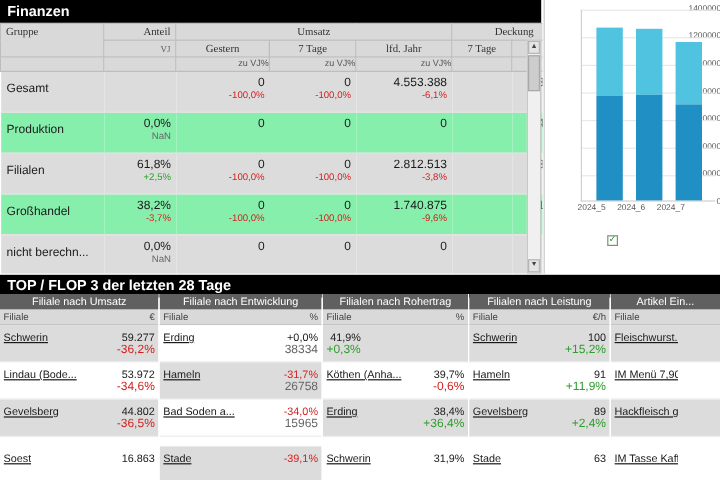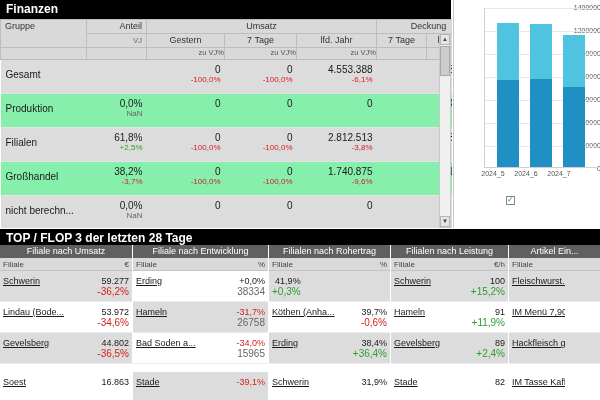--- a/index.html
+++ b/index.html
@@ -49,20 +49,21 @@
   }
   .hdr-row th {
     background: #d9d9d9;
     border: 1px solid #bdbdbd;
     font-weight: normal;
     font-size: 9px;
     color: #333;
     text-align: center;
     height: 14px;
     line-height: 13px;
+    font-family: Liberation Serif, serif;
   }
   .hdr-group {
     background: #d9d9d9;
     border: 1px solid #bdbdbd;
     font-weight: normal;
     font-size: 9.5px;
     color: #222;
     text-align: center;
     height: 14px;
   }
@@ -601,21 +602,21 @@
           <span class="b-name">Gevelsberg</span>
           <span class="b-vals">
             <span class="b-val">89</span>
             <span class="b-delta pos">+2,4%</span>
           </span>
         </div>
         <div class="gap-row"></div>
         <div class="b-row plain">
           <span class="b-name">Stade</span>
           <span class="b-vals">
-            <span class="b-val">82</span>
+            <span class="b-val">63</span>
           </span>
         </div>
       </div>
 
       <div class="block" style="width:91px;border-right:none;">
         <div class="block-title">Artikel Ein...</div>
         <div class="block-sub">
           <span>Filiale</span>
           <span></span>
         </div>

